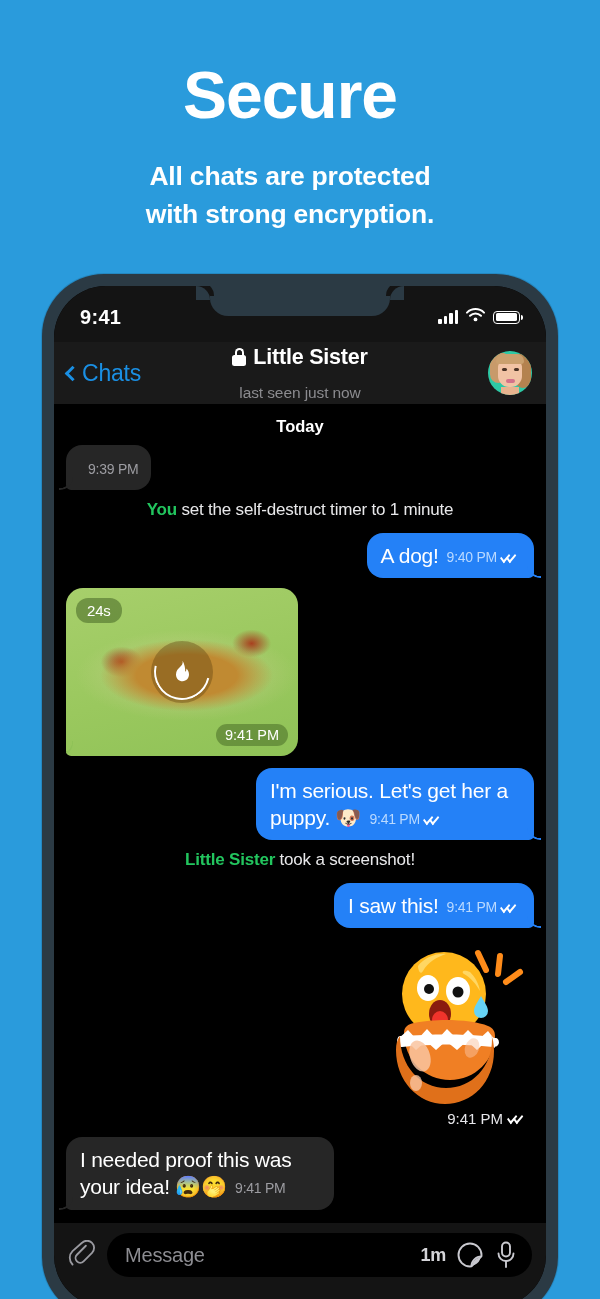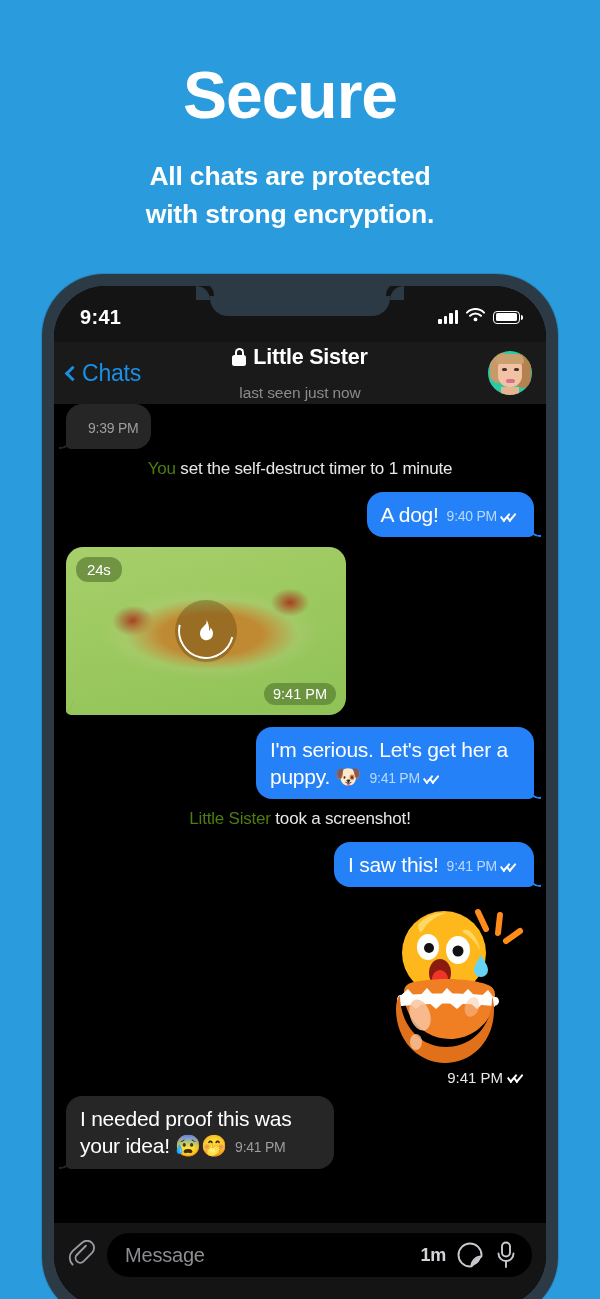--- a/index.html
+++ b/index.html
@@ -169,26 +169,26 @@
     border-left:2.2px solid #fff; border-bottom:2.2px solid #fff;
     transform:rotate(-50deg) skewX(-12deg);
   }
   .ticks i { left:0px; top:3px; }
   .ticks u { left:6px; top:3px; }
 
   .service {
     text-align:center; color:#e8e8ea; font-size:17px;
     margin:7px 0 13px; letter-spacing:-0.2px;
   }
-  .service b { font-weight:normal; color:#4d7c0f; }
+  .service b { font-weight:bold; color:#22c55e; }
 
   
   .photo-row { display:flex; margin-bottom:12px; }
   .photo {
-    position:relative; width:280px; height:168px;
+    position:relative; width:232px; height:168px;
     border-radius:17px 17px 17px 5px; overflow:hidden;
     background:
       radial-gradient(ellipse 120px 50px at 52% 52%, #c08a32 0%, #c08a32 42%, rgba(192,138,50,0) 72%),
       radial-gradient(ellipse 30px 22px at 24% 44%, #a8401f 0%, rgba(168,64,31,0) 70%),
       radial-gradient(ellipse 28px 20px at 80% 33%, #a8401f 0%, rgba(168,64,31,0) 70%),
       radial-gradient(ellipse 150px 62px at 52% 52%, rgba(230,212,170,0.55) 0%, rgba(230,212,170,0) 74%),
       linear-gradient(165deg, #a7cf6b 0%, #9ac85e 55%, #8fc257 100%);
     filter:blur(0.4px);
   }
   .photo::after{
@@ -319,20 +319,21 @@
             <span class="bang"></span>
           <span class="eye-l"></span>
             <span class="eye-r"></span>
           <span class="mouth"></span>
             <span class="neck"></span>
         </div>
       </div>
 
       <div class="chat">
 
+        <div class="day">Today</div>
 
         <div class="row in">
           <div class="bubble in">
             <span class="meta">
                 <span>9:39 PM</span>
               </span>
           </div>
         </div>
 
         <div class="service">

